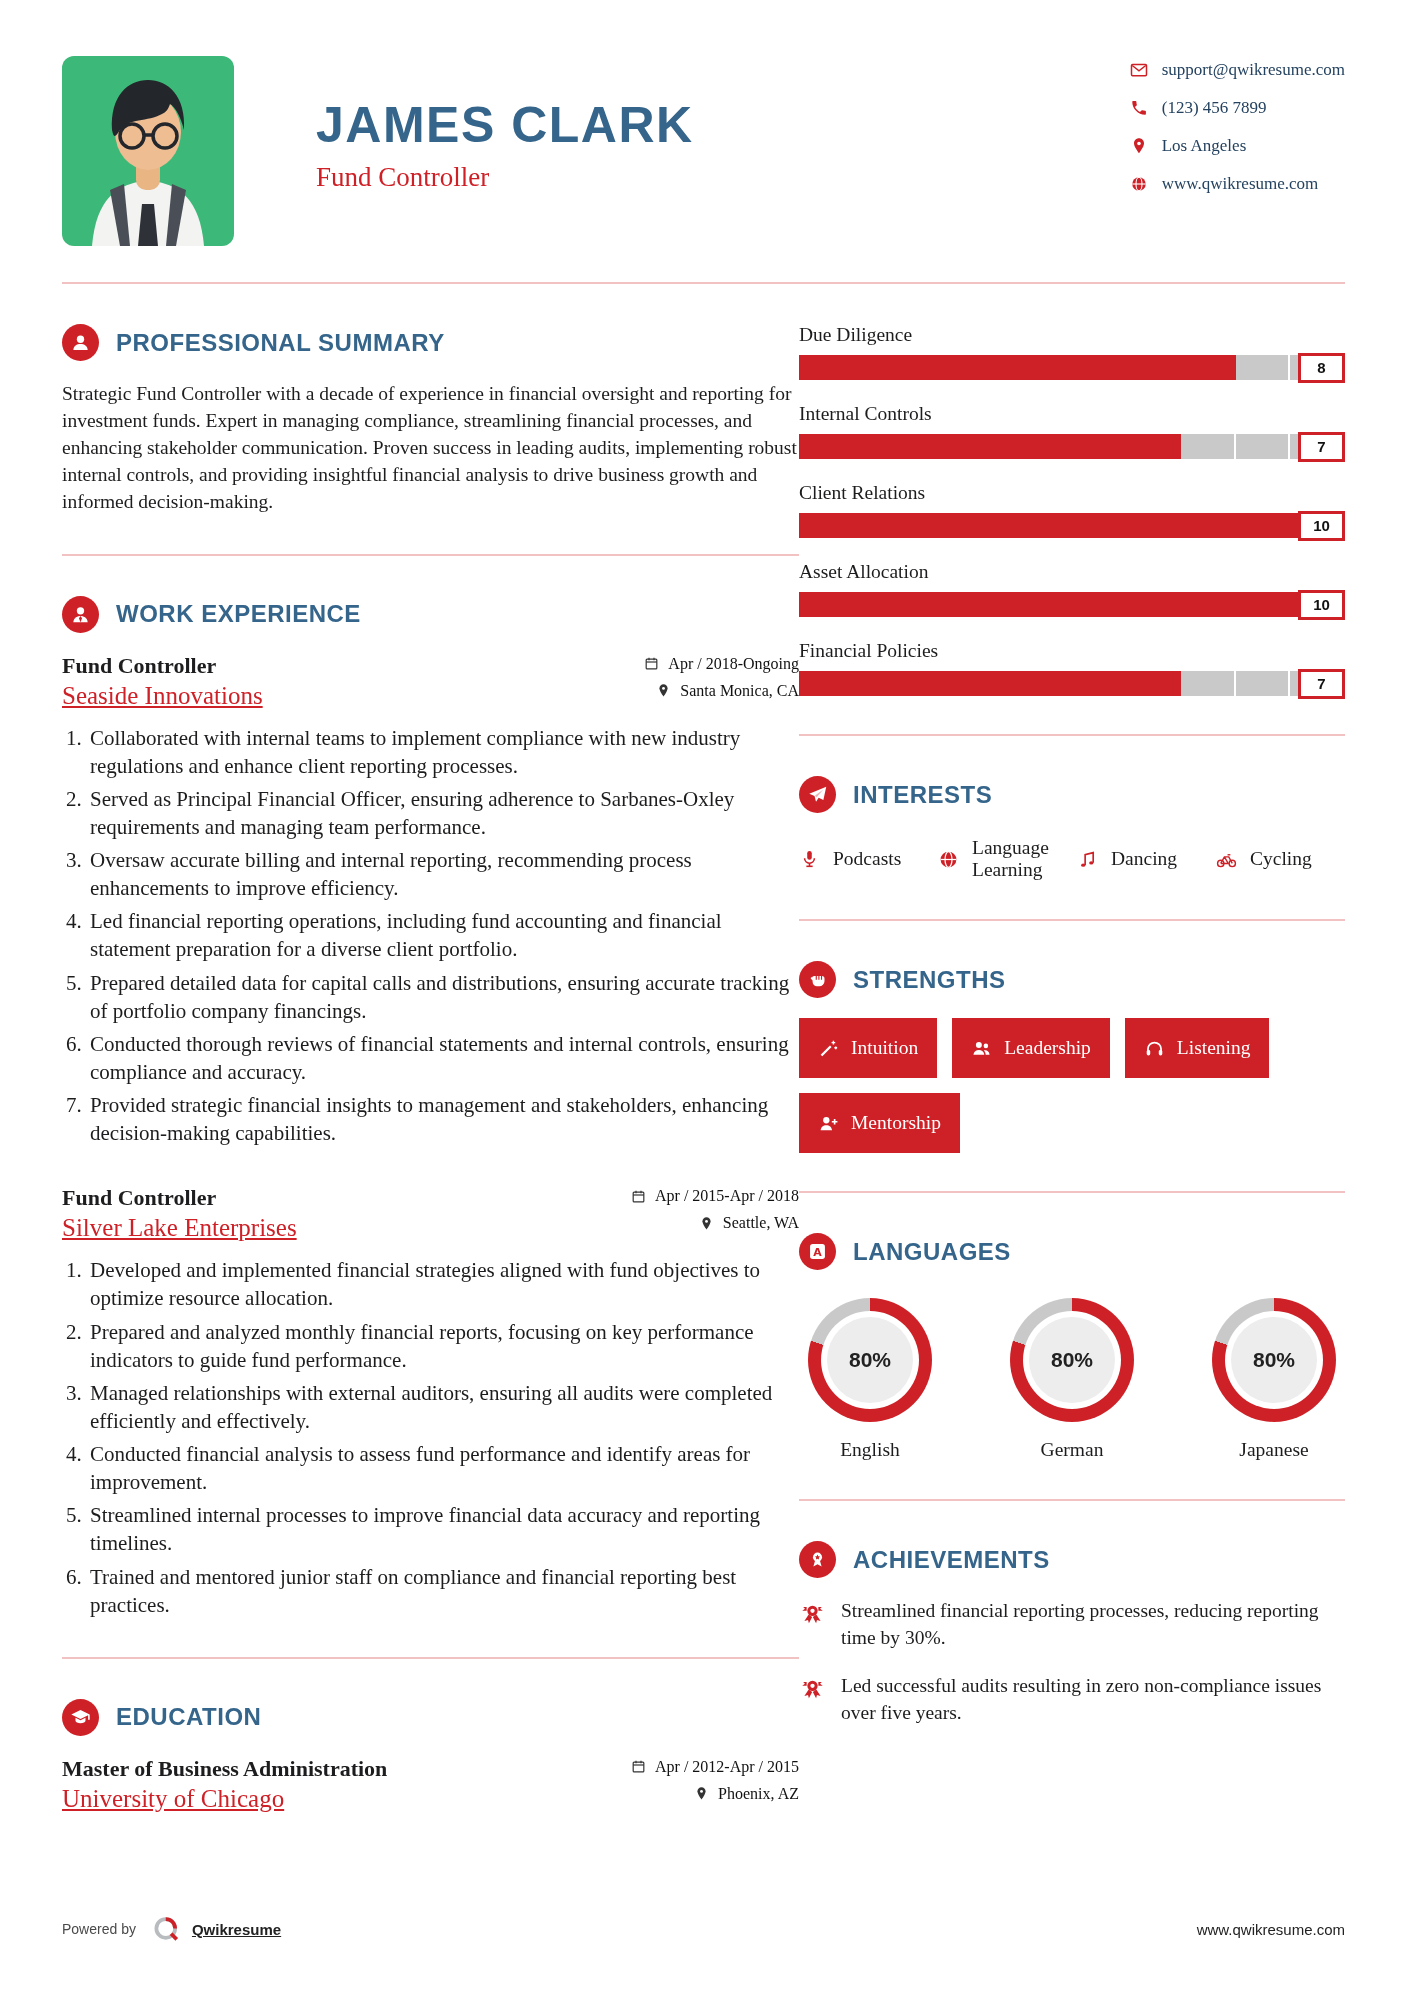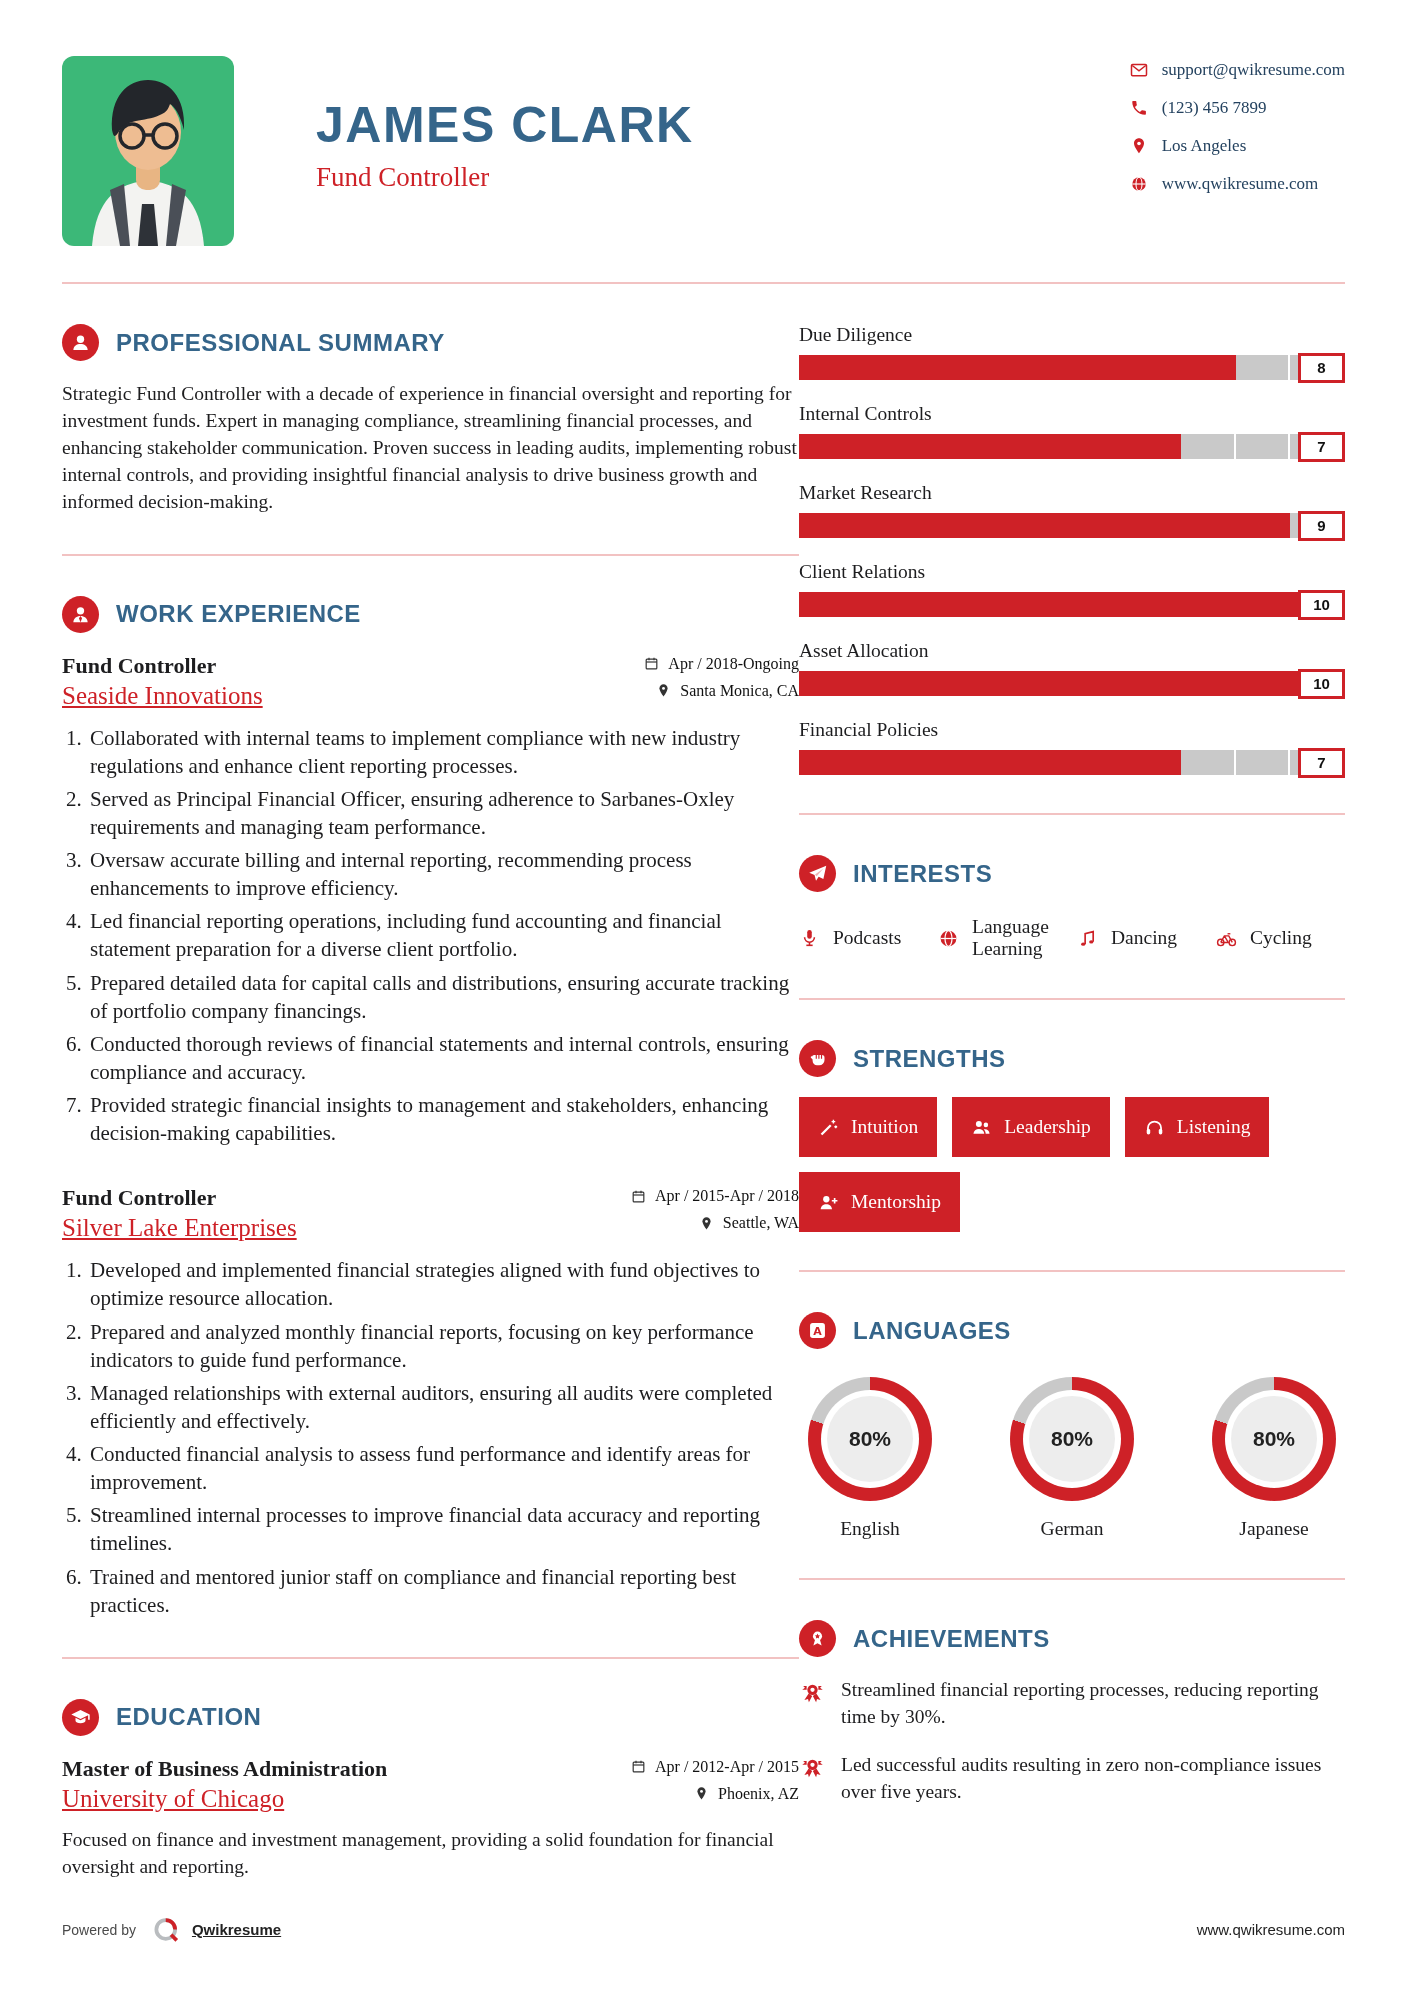--- a/index.html
+++ b/index.html
@@ -296,47 +296,39 @@
               <span class="meta-icon">
                 <svg viewBox="0 0 24 24">
                     <path d="M12 2c-3.6 0-6.5 2.9-6.5 6.4 0 4.9 6.5 13.1 6.5 13.1s6.5-8.2 6.5-13.1C18.5 4.9 15.6 2 12 2z" fill="currentColor"></path>
                     <circle cx="12" cy="8.6" r="2.3" fill="#fff"></circle>
                   </svg>
               </span>
               <span>Phoenix, AZ</span>
             </div>
           </div>
         </div>
-        <p class="body-text">Focused on finance and investment management, providing a solid foundation for financial oversight and reporting.</p>
       </section>
     </div>
 
     <div class="col-right">
 
       <section class="section">
 
         <div class="skill">
           <div class="skill-name">Due Diligence</div>
           <div class="skill-bar">
             <div class="skill-fill" style="width: 80%;"></div>
             <div class="skill-score">8</div>
           </div>
         </div>
         <div class="skill">
           <div class="skill-name">Internal Controls</div>
           <div class="skill-bar">
             <div class="skill-fill" style="width: 70%;"></div>
             <div class="skill-score">7</div>
-          </div>
-        </div>
-        <div class="skill">
-          <div class="skill-name">Market Research</div>
-          <div class="skill-bar">
-            <div class="skill-fill" style="width: 90%;"></div>
-            <div class="skill-score">9</div>
           </div>
         </div>
         <div class="skill">
           <div class="skill-name">Client Relations</div>
           <div class="skill-bar">
             <div class="skill-fill" style="width: 100%;"></div>
             <div class="skill-score">10</div>
           </div>
         </div>
         <div class="skill">

